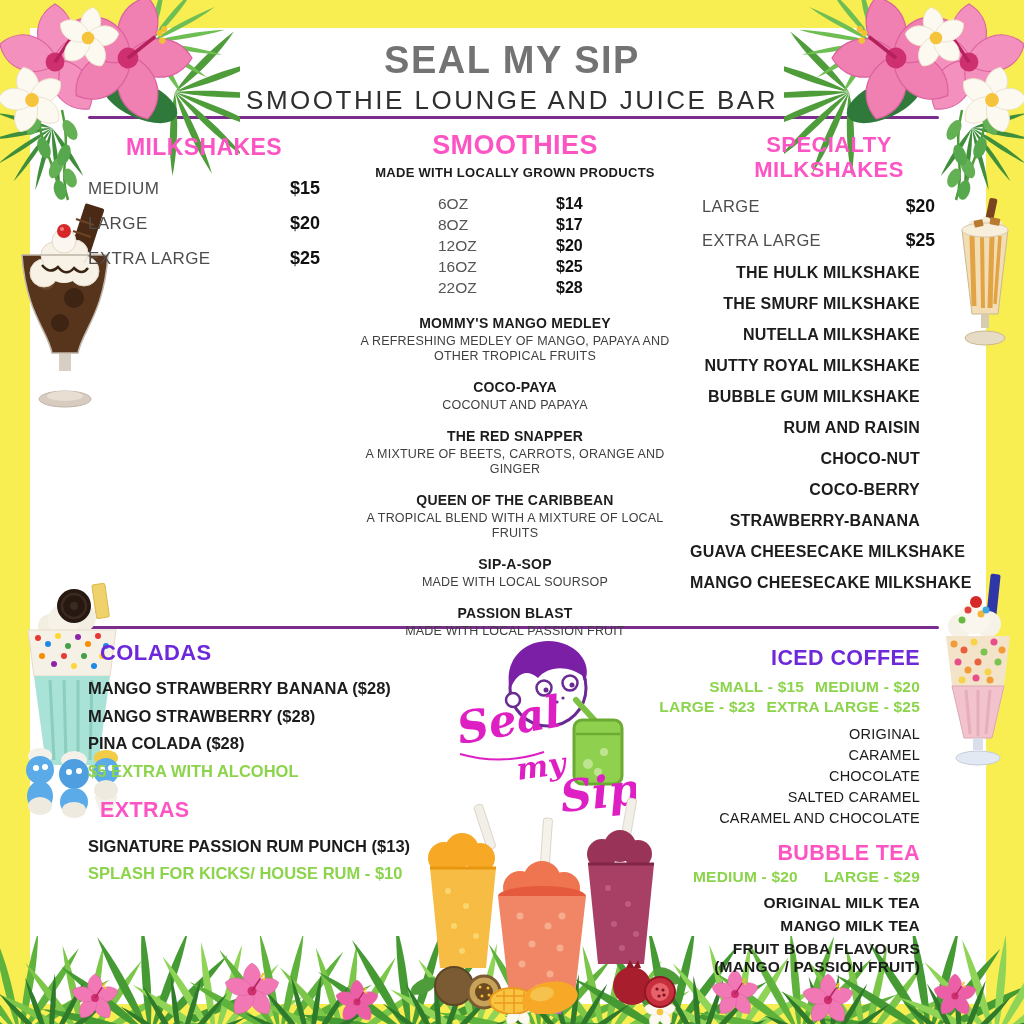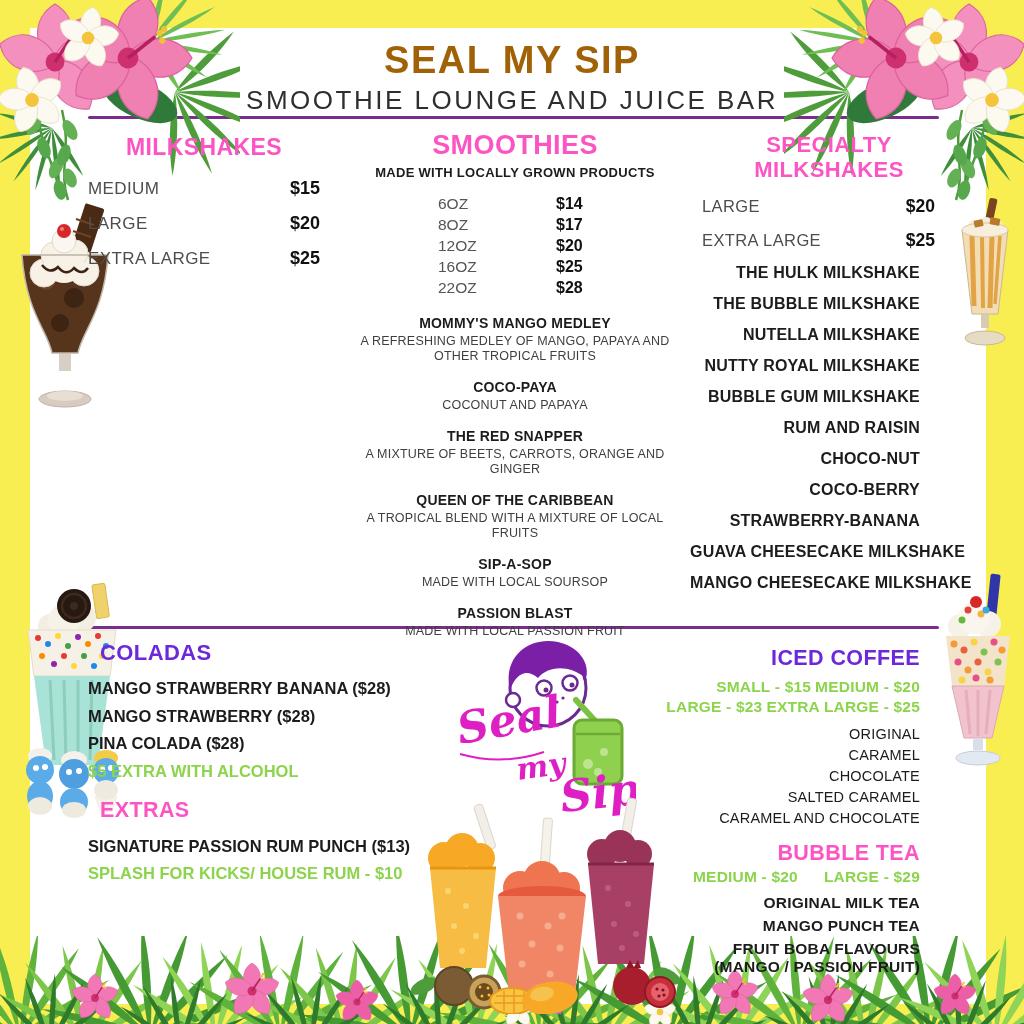--- a/index.html
+++ b/index.html
@@ -10,21 +10,21 @@
     font-family:"Liberation Sans","DejaVu Sans",sans-serif;
     color:#1c1c1c;
   }
   .panel{
     position:absolute;left:30px;top:28px;width:956px;height:976px;
     background:#ffffff;z-index:1;
   }
   .deco{position:absolute;z-index:5;pointer-events:none;}
   .divider{position:absolute;left:88px;width:851px;height:3px;background:#7B2D8E;border-radius:2px;z-index:2;}
   .header{position:absolute;left:0;top:40px;width:1024px;text-align:center;z-index:4;}
-  .title{font-size:38px;font-weight:800;letter-spacing:1.5px;color:#a16207;line-height:40px;}
+  .title{font-size:38px;font-weight:800;letter-spacing:1.5px;color:#737373;line-height:40px;}
   .subtitle{font-size:26px;font-weight:400;letter-spacing:2.5px;color:#2f2f2f;margin-top:5px;}
   .col{position:absolute;z-index:6;}
   .h-pink{color:#FC55C3;font-weight:800;letter-spacing:.4px;}
   .h-green{color:#6d28d9;font-weight:700;letter-spacing:.4px;}
   .center{text-align:center;}
   .right{text-align:right;}
   .size-row{display:flex;justify-content:space-between;align-items:baseline;margin-bottom:14px;line-height:20px;}
   .size-label{font-size:17px;color:#4d4d4d;letter-spacing:.4px;white-space:nowrap;}
   .size-price{font-size:18px;font-weight:800;color:#111;white-space:nowrap;}
   .flav{font-size:17px;font-weight:800;color:#161616;margin-bottom:17px;line-height:17.5px;white-space:nowrap;letter-spacing:.2px;}
@@ -34,21 +34,21 @@
   .srow .sl{width:118px;font-size:15.5px;color:#555;text-align:left;}
   .srow .sp{font-size:16px;font-weight:800;color:#111;}
   .sm-item{margin-bottom:16px;}
   .sm-name{font-size:14px;font-weight:800;line-height:15px;letter-spacing:.2px;}
   .sm-desc{font-size:12.5px;color:#3f3f3f;line-height:15px;margin-top:3px;letter-spacing:.2px;}
   
   .sp-flav{font-size:16px;font-weight:800;margin-bottom:14px;line-height:17px;white-space:nowrap;padding-right:20px;letter-spacing:.2px;}
   
   .bl-item{font-size:16.5px;font-weight:800;margin-bottom:11px;line-height:16.5px;white-space:nowrap;}
   .g-note{color:#8CD44B;}
-  .br-price-row{display:flex;justify-content:flex-end;gap:4px;margin-bottom:3px;line-height:17px;}
+  .br-price-row{display:flex;justify-content:flex-end;gap:11px;margin-bottom:3px;line-height:17px;}
   .br-price{font-size:15.5px;font-weight:800;color:#8CD44B;white-space:nowrap;letter-spacing:.2px;}
   .ic-flav{font-size:14.5px;font-weight:400;margin-bottom:6px;line-height:15px;white-space:nowrap;letter-spacing:.2px;}
   .bt-flav{font-size:15.5px;font-weight:800;margin-bottom:7px;line-height:16px;white-space:nowrap;letter-spacing:.2px;}
 </style>
 </head>
 <body>
 
 <svg width="0" height="0" style="position:absolute" aria-hidden="true">
   <defs>
     <g id="frond">
@@ -199,21 +199,21 @@
         <span class="size-label" style="font-size:16.5px">LARGE</span>
         <span class="size-price" style="font-size:17.5px">$20</span>
       </div>
     <div class="size-row">
         <span class="size-label" style="font-size:16.5px">EXTRA LARGE</span>
         <span class="size-price" style="font-size:17.5px">$25</span>
       </div>
   </div>
   <div class="right" style="">
     <div class="sp-flav">THE HULK MILKSHAKE</div>
-    <div class="sp-flav">THE BUBBLE MILKSHAKE</div>
+    <div class="sp-flav">THE SMURF MILKSHAKE</div>
     <div class="sp-flav">NUTELLA MILKSHAKE</div>
     <div class="sp-flav">NUTTY ROYAL MILKSHAKE</div>
     <div class="sp-flav">BUBBLE GUM MILKSHAKE</div>
     <div class="sp-flav">RUM AND RAISIN</div>
     <div class="sp-flav">CHOCO-NUT</div>
     <div class="sp-flav">COCO-BERRY</div>
     <div class="sp-flav">STRAWBERRY-BANANA</div>
     <div class="sp-flav">GUAVA CHEESECAKE MILKSHAKE</div>
     <div class="sp-flav">MANGO CHEESECAKE MILKSHAKE</div>
   </div>
@@ -255,21 +255,21 @@
   </div>
   <div class="h-pink" style="font-size:21.5px;line-height:26px;margin-top:14px;padding-right:20px">BUBBLE TEA</div>
   <div style="margin-top:2px;padding-right:20px">
     <div class="br-price-row" style="gap:26px">
         <span class="br-price">MEDIUM - $20</span>
         <span class="br-price">LARGE - $29</span>
       </div>
   </div>
   <div style="margin-top:10px;padding-right:20px">
     <div class="bt-flav">ORIGINAL MILK TEA</div>
-    <div class="bt-flav">MANGO PUNCH TEA</div>
+    <div class="bt-flav">MANGO MILK TEA</div>
     <div class="bt-flav" style="margin-bottom:2px">FRUIT BOBA FLAVOURS</div>
     <div class="bt-flav">(MANGO / PASSION FRUIT)</div>
   </div>
 </div>
 
 <svg class="deco" style="left:0;top:0;width:240px;height:205px" viewBox="0 0 240 205">
   <use href="#bouquet"></use>
 </svg>
 
 <svg class="deco" style="right:0;top:0;width:240px;height:205px" viewBox="0 0 240 205">

